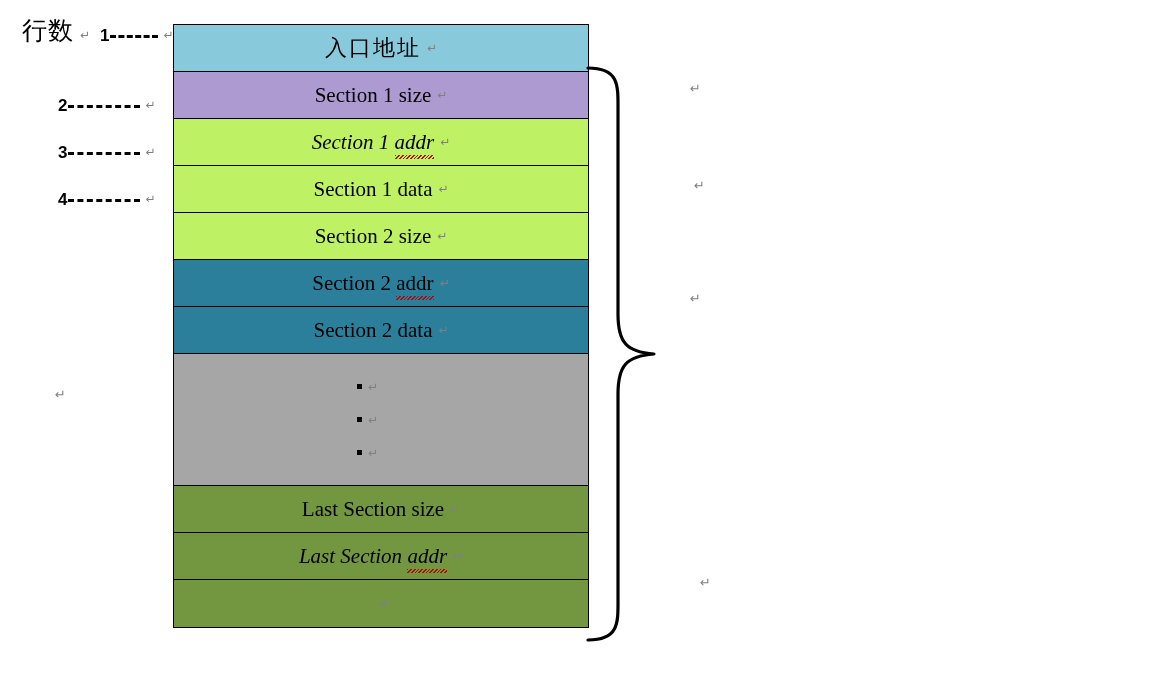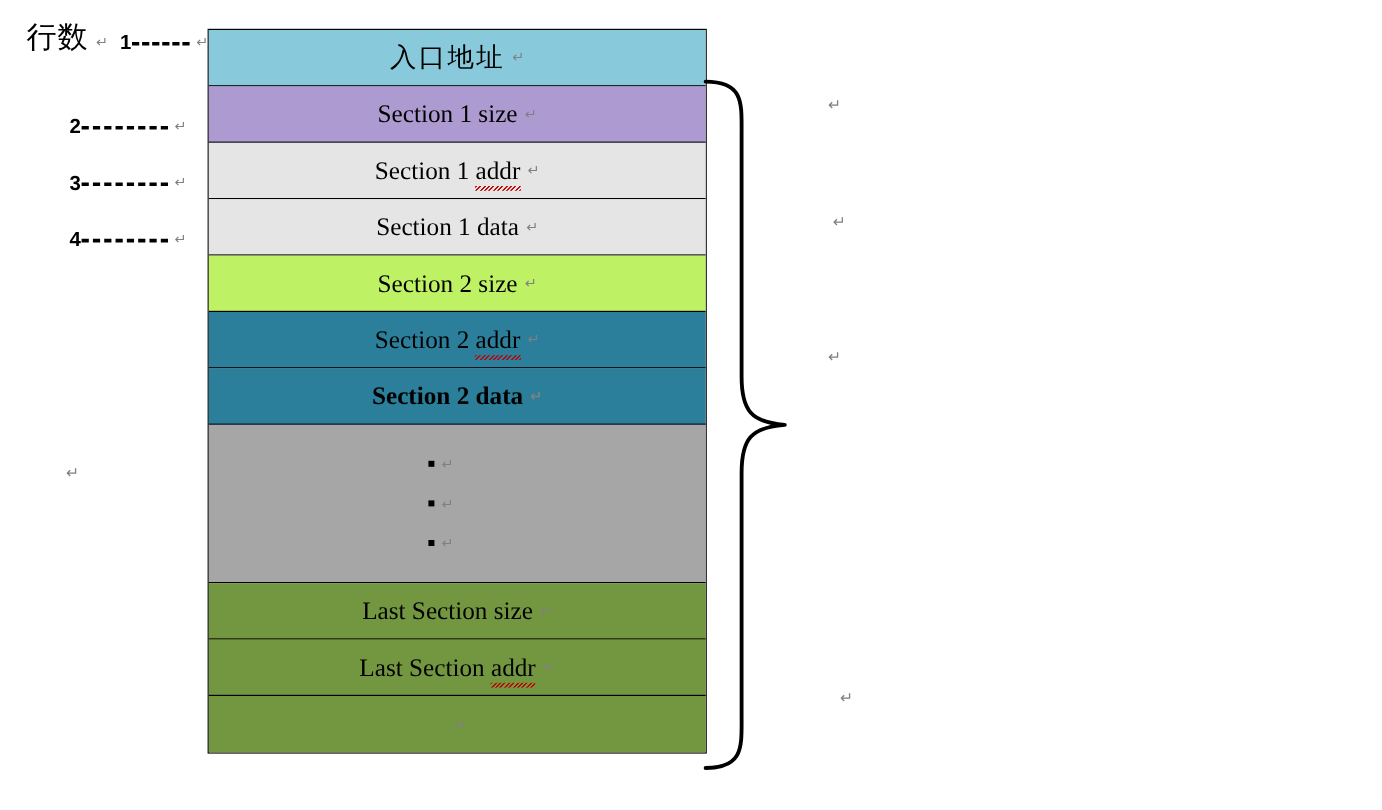--- a/index.html
+++ b/index.html
@@ -191,37 +191,37 @@
 
   <div id="table">
       <div class="band cjk" style="background: rgb(136, 201, 220); height: 47px;">
         <span class="label">入口地址</span>
         <span class="pilcrow inline">↵</span>
       </div>
       <div class="band" style="background: rgb(173, 154, 208); height: 47px;">
         <span class="label">Section 1 size</span>
         <span class="pilcrow inline">↵</span>
       </div>
-      <div class="band" style="background: #e5e5e5; height: 47px;">
+      <div class="band" style="background: #bef264; height: 47px; font-style: italic;">
         <span class="label">Section 1 <span class="misspell">addr</span></span>
         <span class="pilcrow inline">↵</span>
       </div>
-      <div class="band" style="background: #e5e5e5; height: 47px;">
+      <div class="band" style="background: #bef264; height: 47px;">
         <span class="label">Section 1 data</span>
         <span class="pilcrow inline">↵</span>
       </div>
       <div class="band" style="background: #bef264; height: 47px;">
         <span class="label">Section 2 size</span>
         <span class="pilcrow inline">↵</span>
       </div>
       <div class="band" style="background: rgb(43, 127, 155); height: 47px;">
         <span class="label">Section 2 <span class="misspell">addr</span></span>
         <span class="pilcrow inline">↵</span>
       </div>
-      <div class="band" style="background: rgb(43, 127, 155); height: 47px; font-weight: bold;">
+      <div class="band" style="background: rgb(43, 127, 155); height: 47px;">
         <span class="label">Section 2 data</span>
         <span class="pilcrow inline">↵</span>
       </div>
       <div class="band ellipsis" style="background: rgb(166, 166, 166); height: 132px;">
         <div class="dotline">
           <span class="dot"></span>
           <span class="pilcrow inline">↵</span>
         </div>
         <div class="dotline">
           <span class="dot"></span>
@@ -229,21 +229,21 @@
         </div>
         <div class="dotline">
           <span class="dot"></span>
           <span class="pilcrow inline">↵</span>
         </div>
       </div>
       <div class="band" style="background: rgb(115, 150, 64); height: 47px;">
         <span class="label">Last Section size</span>
         <span class="pilcrow inline">↵</span>
       </div>
-      <div class="band" style="background: rgb(115, 150, 64); height: 47px;">
+      <div class="band" style="background: rgb(115, 150, 64); height: 47px; font-style: italic;">
         <span class="label">Last Section <span class="misspell">addr</span></span>
         <span class="pilcrow inline">↵</span>
       </div>
       <div class="band" style="background: rgb(115, 150, 64); height: 47px;">
         <span class="pilcrow inline">↵</span>
       </div>
     </div>
 
   <svg id="brace" viewBox="0 0 100 580" preserveAspectRatio="none" fill="none">
     <path d="M 8 4

